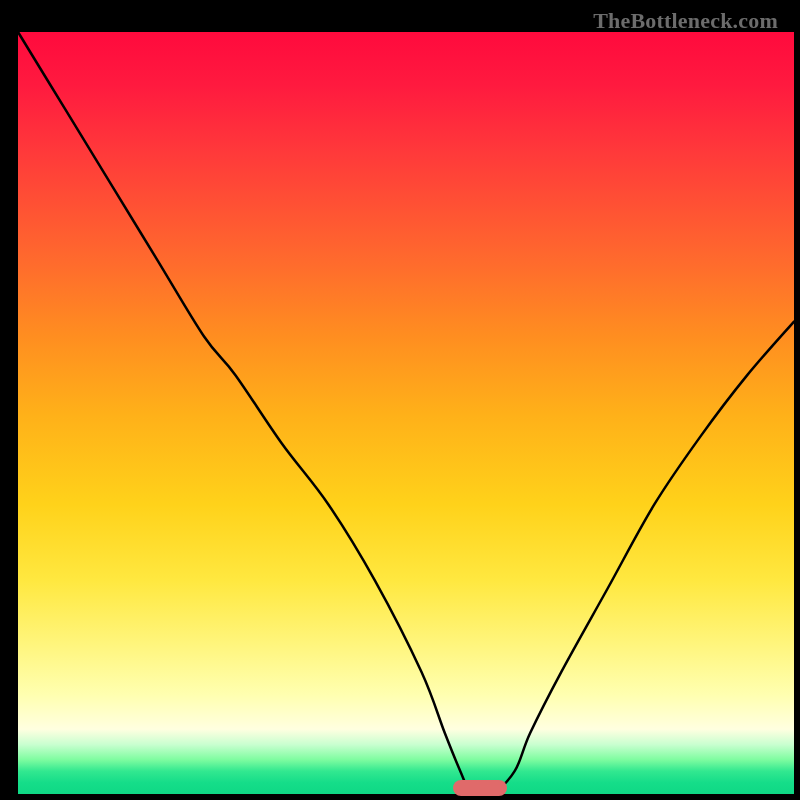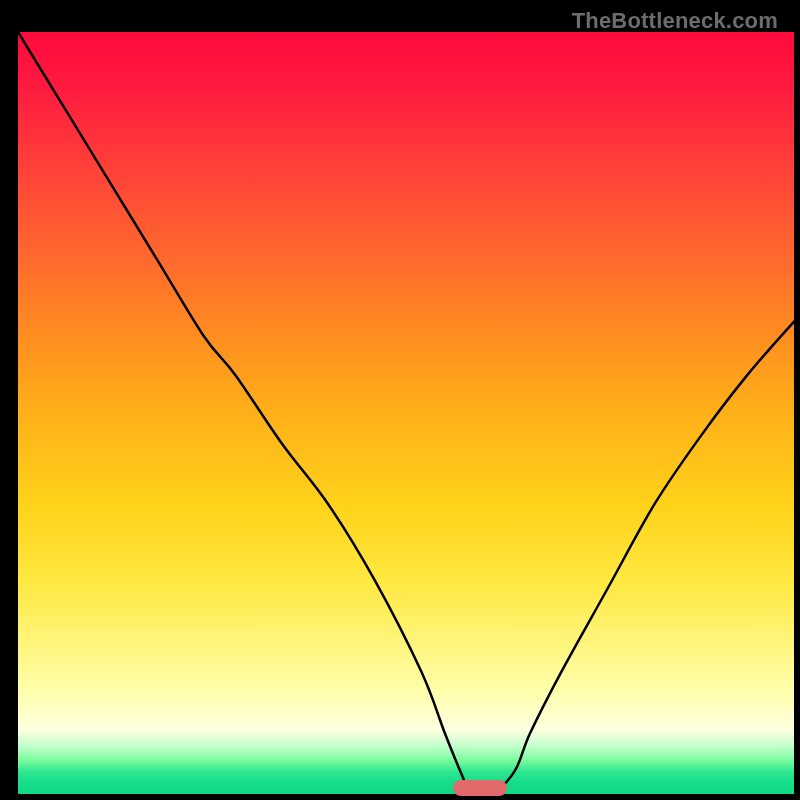--- a/index.html
+++ b/index.html
@@ -41,21 +41,21 @@
       #7efca0 95.5%,
       #32e890 97%,
       #15dd89 98.5%,
       #0fd885 100%
     );
   }
   .watermark {
     position: absolute;
     top: 2px;
     right: 16px;
-    font-family: Liberation Sans, sans-serif;
+    font-family: Liberation Serif, serif;
     font-size: 22px;
     font-weight: 600;
     color: #6c6c6c;
     letter-spacing: 0.2px;
     user-select: none;
   }
   .marker {
     position: absolute;
     width: 56px;
     height: 16px;

